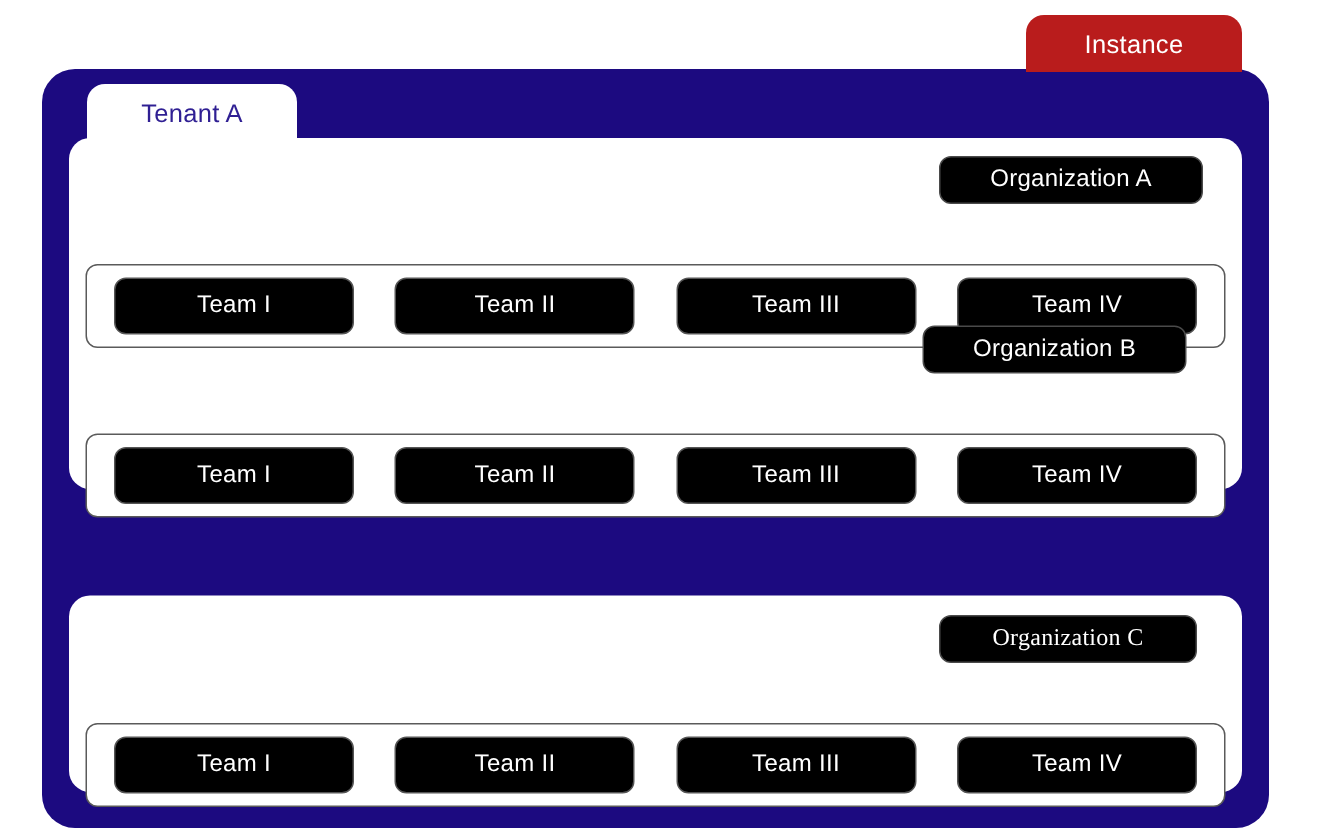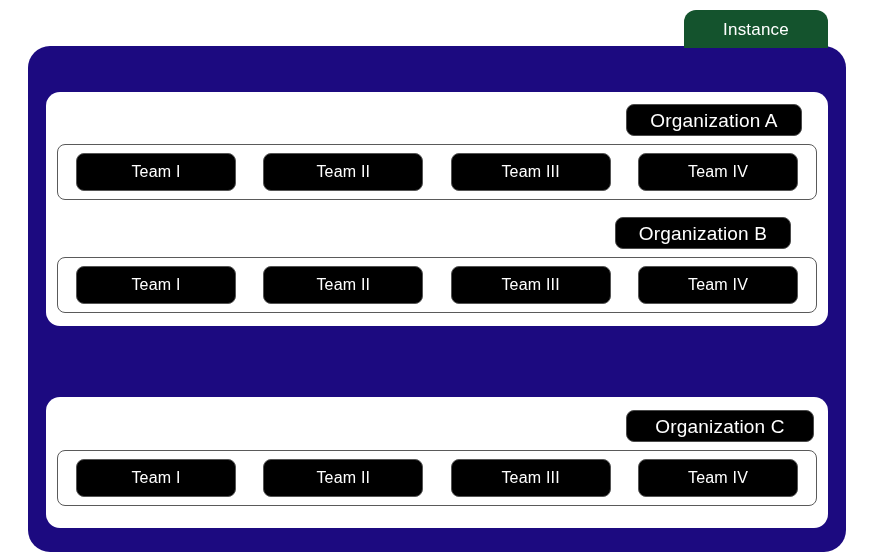--- a/index.html
+++ b/index.html
@@ -23,21 +23,21 @@
     background: #ffffff;
   }
 
   
   .instance-tab {
     position: absolute;
     left: 684px;
     top: 10px;
     width: 144px;
     height: 38px;
-    background: #14532d;
+    background: #b91c1c;
     border-radius: 12px 12px 0 0;
     display: flex;
     align-items: center;
     justify-content: center;
     z-index: 6;
   }
   .instance-tab .tab-label {
     color: #ffffff;
     font-size: 17px;
     letter-spacing: 0.2px;
@@ -90,37 +90,38 @@
     border: 1.5px solid #4a4a4a;
     border-radius: 8px;
     display: flex;
     align-items: center;
     justify-content: center;
     box-sizing: border-box;
     z-index: 6;
   }
   .org-tab .tab-label {
     color: #ffffff;
-    font-size: 19px;
+    font-size: 16px;
     letter-spacing: 0.2px;
     line-height: 1;
     white-space: nowrap;
     text-align: right;
   }
 
   
   .org-container {
     position: absolute;
     background: #ffffff;
     border: 1.5px solid #5a5a5a;
     border-radius: 8px;
     box-sizing: border-box;
     z-index: 5;
     display: flex;
     align-items: center;
+    margin-top: 32px;
   }
 
   
   .team-row {
     position: absolute;
     left: 18px;
     right: 18px;
     top: 50%;
     transform: translateY(-50%);
     display: flex;
@@ -150,20 +151,23 @@
 <body>
 
 <div id="canvas">
 
   <div class="instance-tab">
     <span class="tab-label">Instance</span>
   </div>
 
   <div class="instance-panel"></div>
 
+  <div class="tenant-tab" style="left:58px; top:56px; width:140px;">
+    <span class="tab-label">Tenant A</span>
+  </div>
   <div class="tenant-card" style="left:46px; top:92px; width:782px; height:234px;">
 
     <div class="org-tab" style="left:580px; top:12px; width:176px;">
       <span class="tab-label">Organization A</span>
     </div>
 
     <div class="org-container" style="left:11px; top:52px; width:760px; height:56px;">
       <div class="team-row">
         <div class="team-chip">
           <span class="chip-label">Team I</span>
@@ -197,21 +201,21 @@
         </div>
         <div class="team-chip">
           <span class="chip-label">Team IV</span>
         </div>
       </div>
     </div>
   </div>
 
   <div class="tenant-card" style="left:46px; top:397px; width:782px; height:131px;">
 
-    <div class="org-tab" style="left:580px; top:13px; width:188px;">
+    <div class="org-tab" style="left:580px; top:13px; width:172px;font-family:Liberation Serif, serif;">
       <span class="tab-label">Organization C</span>
     </div>
 
     <div class="org-container" style="left:11px; top:53px; width:760px; height:56px;">
       <div class="team-row">
         <div class="team-chip">
           <span class="chip-label">Team I</span>
         </div>
         <div class="team-chip">
           <span class="chip-label">Team II</span>

